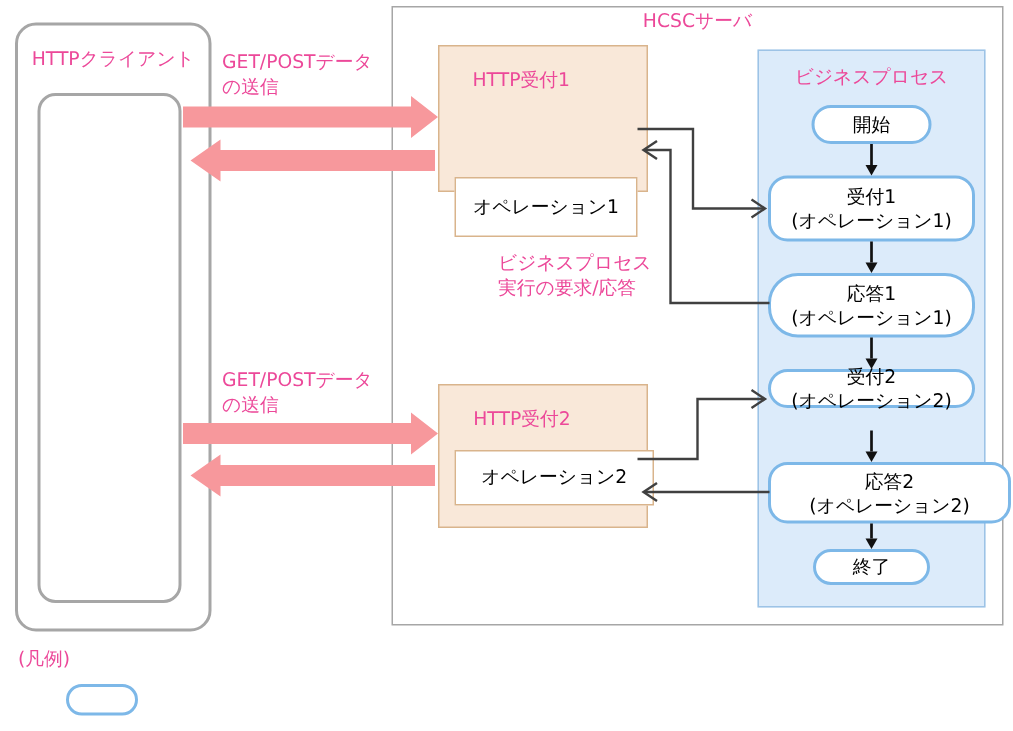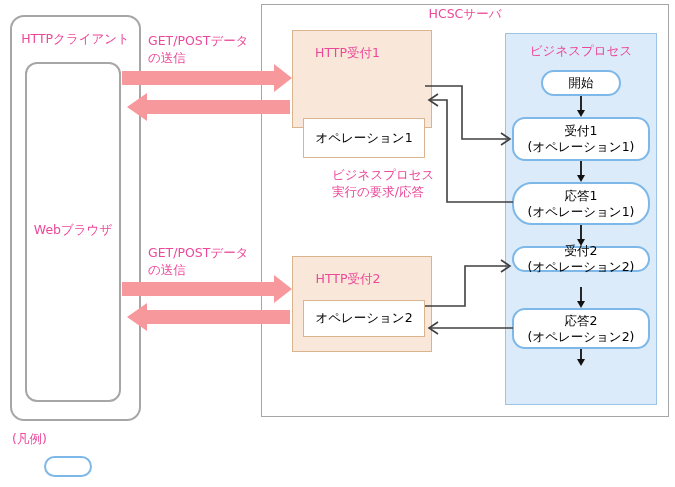--- a/index.html
+++ b/index.html
@@ -30,49 +30,49 @@
 </style>
 </head>
 <body>
 
 <div id="canvas">
 
   <div class="box frame" style="left:10px; top:15px; width:131px; height:406px;"></div>
   <div class="lbl center" style="left:10px; top:31px; width:131px;">HTTPクライアント</div>
 
   <div class="box frame" style="left:25px; top:62px; width:96px; height:340px; border-radius:12px;"></div>
-  <div class="lbl center" style="left:25px; top:222px; width:96px;">Webブラウザ</div>
 
   <div class="box hcsc" style="left:261px; top:4px; width:408px; height:413px;"></div>
   <div class="lbl center" style="left:261px; top:6px; width:408px;">HCSCサーバ</div>
 
   <div class="box reception" style="left:292px; top:30px; width:140px; height:98px;"></div>
   <div class="lbl center" style="left:292px; top:45px; width:111px;">HTTP受付1</div>
   <div class="box opbox" style="left:303px; top:77px; width:122px; height:40px;margin-top:41px;">
     <span>オペレーション1</span>
   </div>
 
   <div class="box reception" style="left:292px; top:256px; width:140px; height:96px;"></div>
   <div class="lbl center" style="left:292px; top:271px; width:112px;">HTTP受付2</div>
-  <div class="box opbox" style="left:303px; top:300px; width:122px; height:37px;">
+  <div class="box opbox" style="left:303px; top:300px; width:133px; height:37px;">
     <span>オペレーション2</span>
   </div>
 
   <div class="box bp" style="left:505px; top:33px; width:152px; height:372px;"></div>
   <div class="lbl center" style="left:505px; top:43px; width:152px;">ビジネスプロセス</div>
 
   <div class="box activity" style="left:541px; top:70px; width:80px; height:26px;">開始</div>
   <div class="box activity" style="left:512px; top:117px; width:138px; height:44px;">受付1
 (オペレーション1)</div>
   <div class="box activity" style="left:512px; top:182px; width:138px; height:43px;border-radius:20px;">応答1
 (オペレーション1)</div>
   <div class="box activity" style="left:512px; top:246px; width:138px; height:26px;">受付2
 (オペレーション2)</div>
-  <div class="box activity" style="left:512px; top:308px; width:138px; height:41px;">応答2
+  <div class="box activity" style="left:512px; top:308px; width:162px; height:41px;">応答2
 (オペレーション2)</div>
+  <div class="box activity" style="left:542px; top:366px; width:78px; height:24px;">終了</div>
 
   <div class="lbl pre" style="left:148px; top:33px;">GET/POSTデータ
 の送信</div>
   <div class="lbl pre" style="left:148px; top:245px;">GET/POSTデータ
 の送信</div>
   <div class="lbl pre" style="left:332px; top:167px;">ビジネスプロセス
 実行の要求/応答</div>
 
   <div class="lbl" style="left:12px; top:431px;">(凡例)</div>
   <div class="box legendbox" style="left:44px; top:456px; width:48px; height:21px;"></div>

